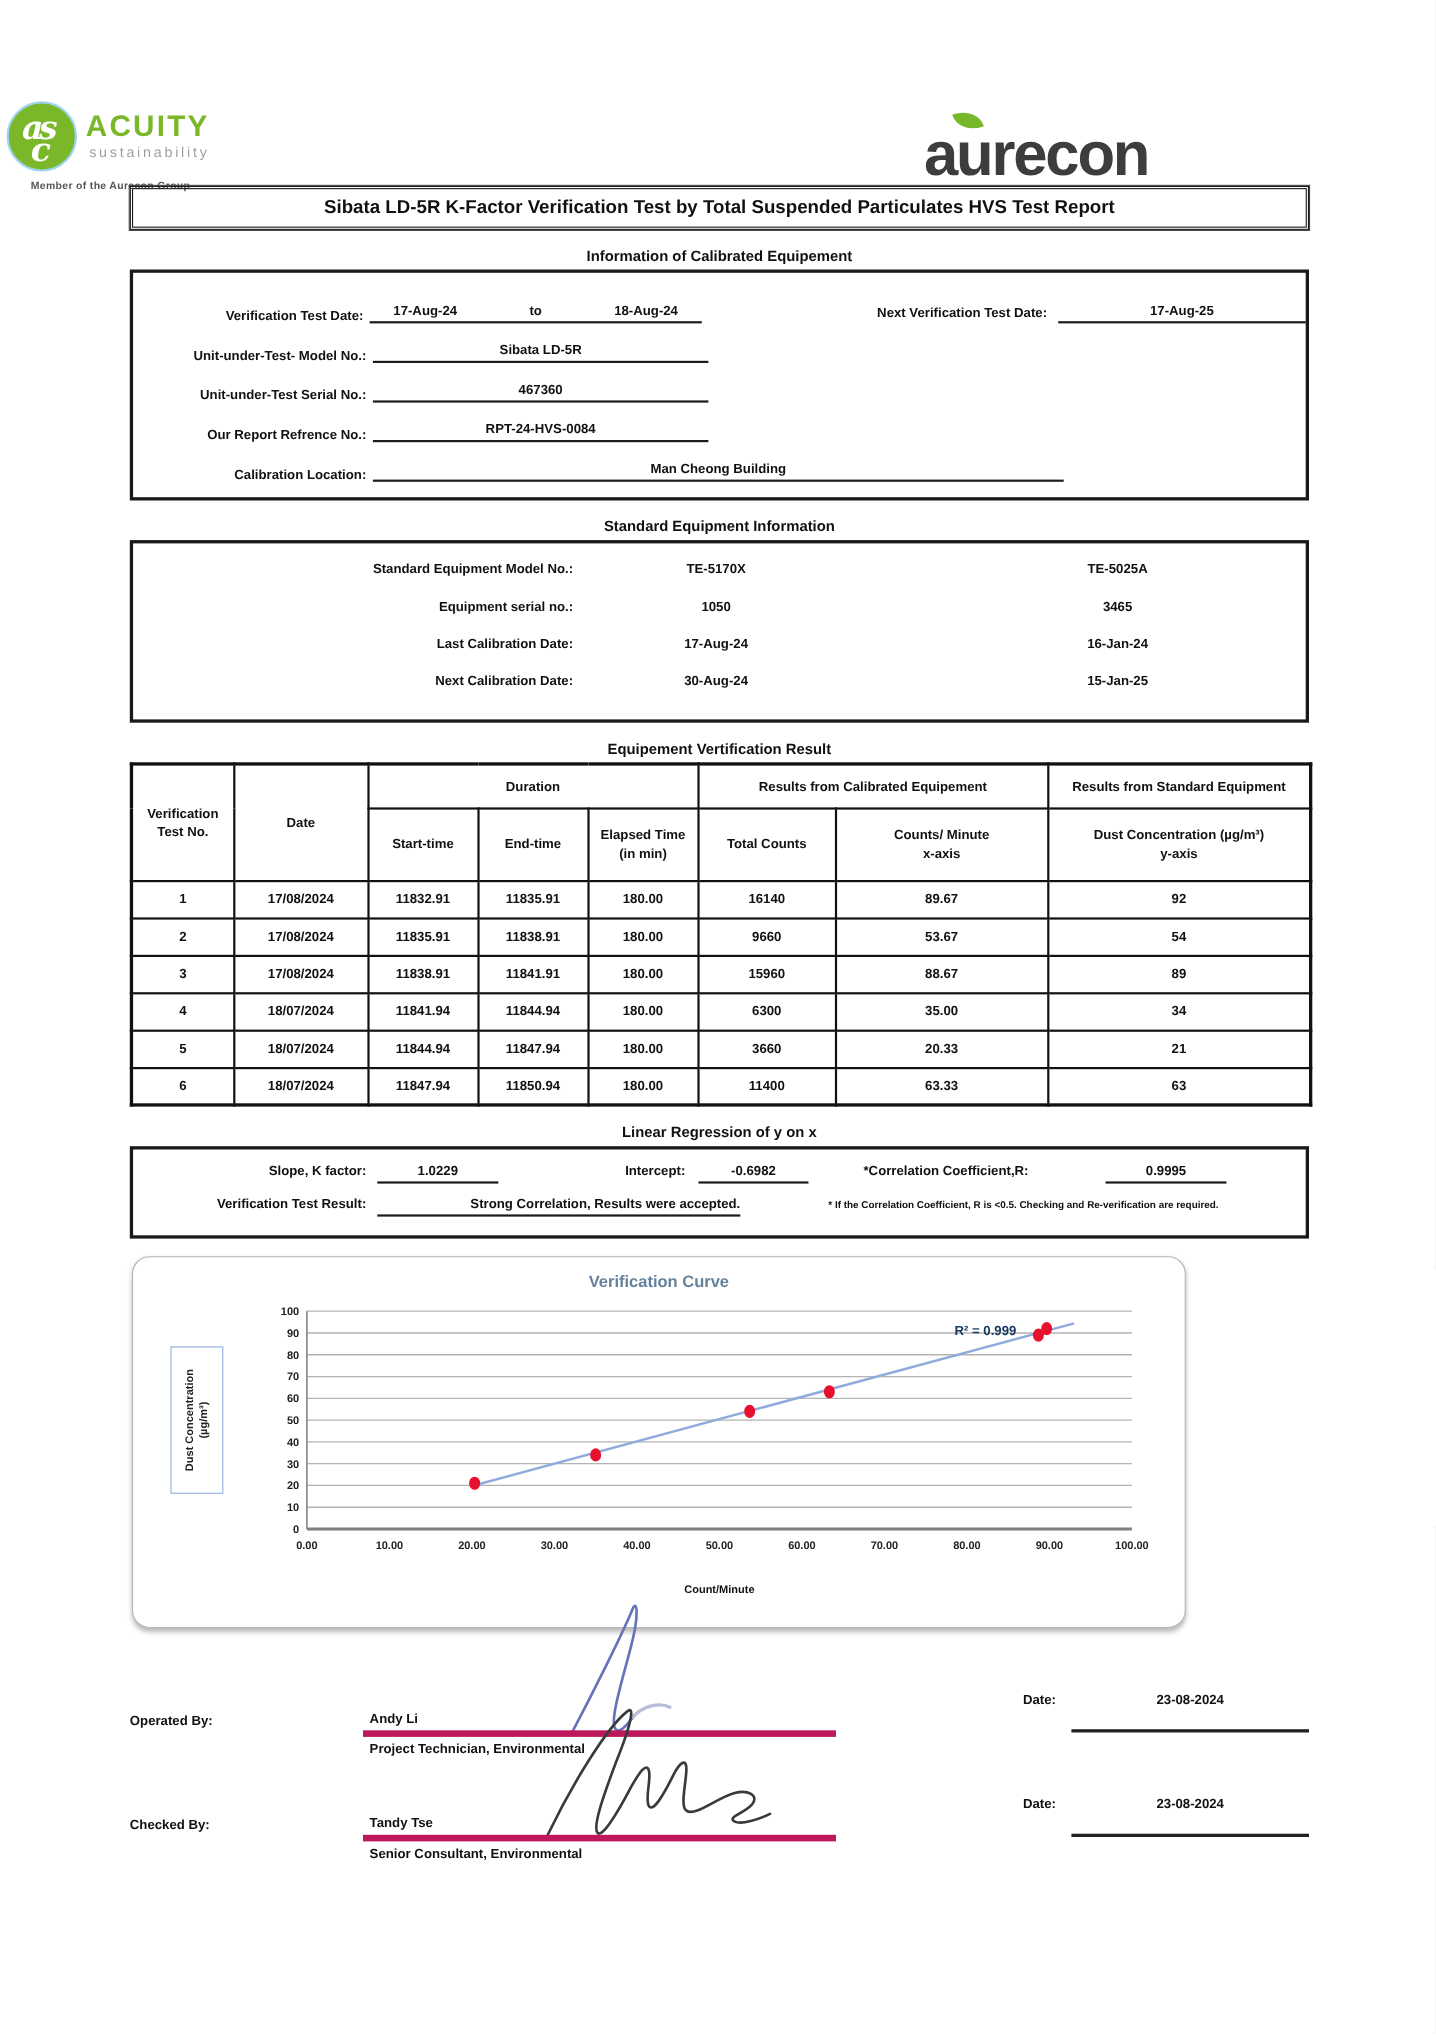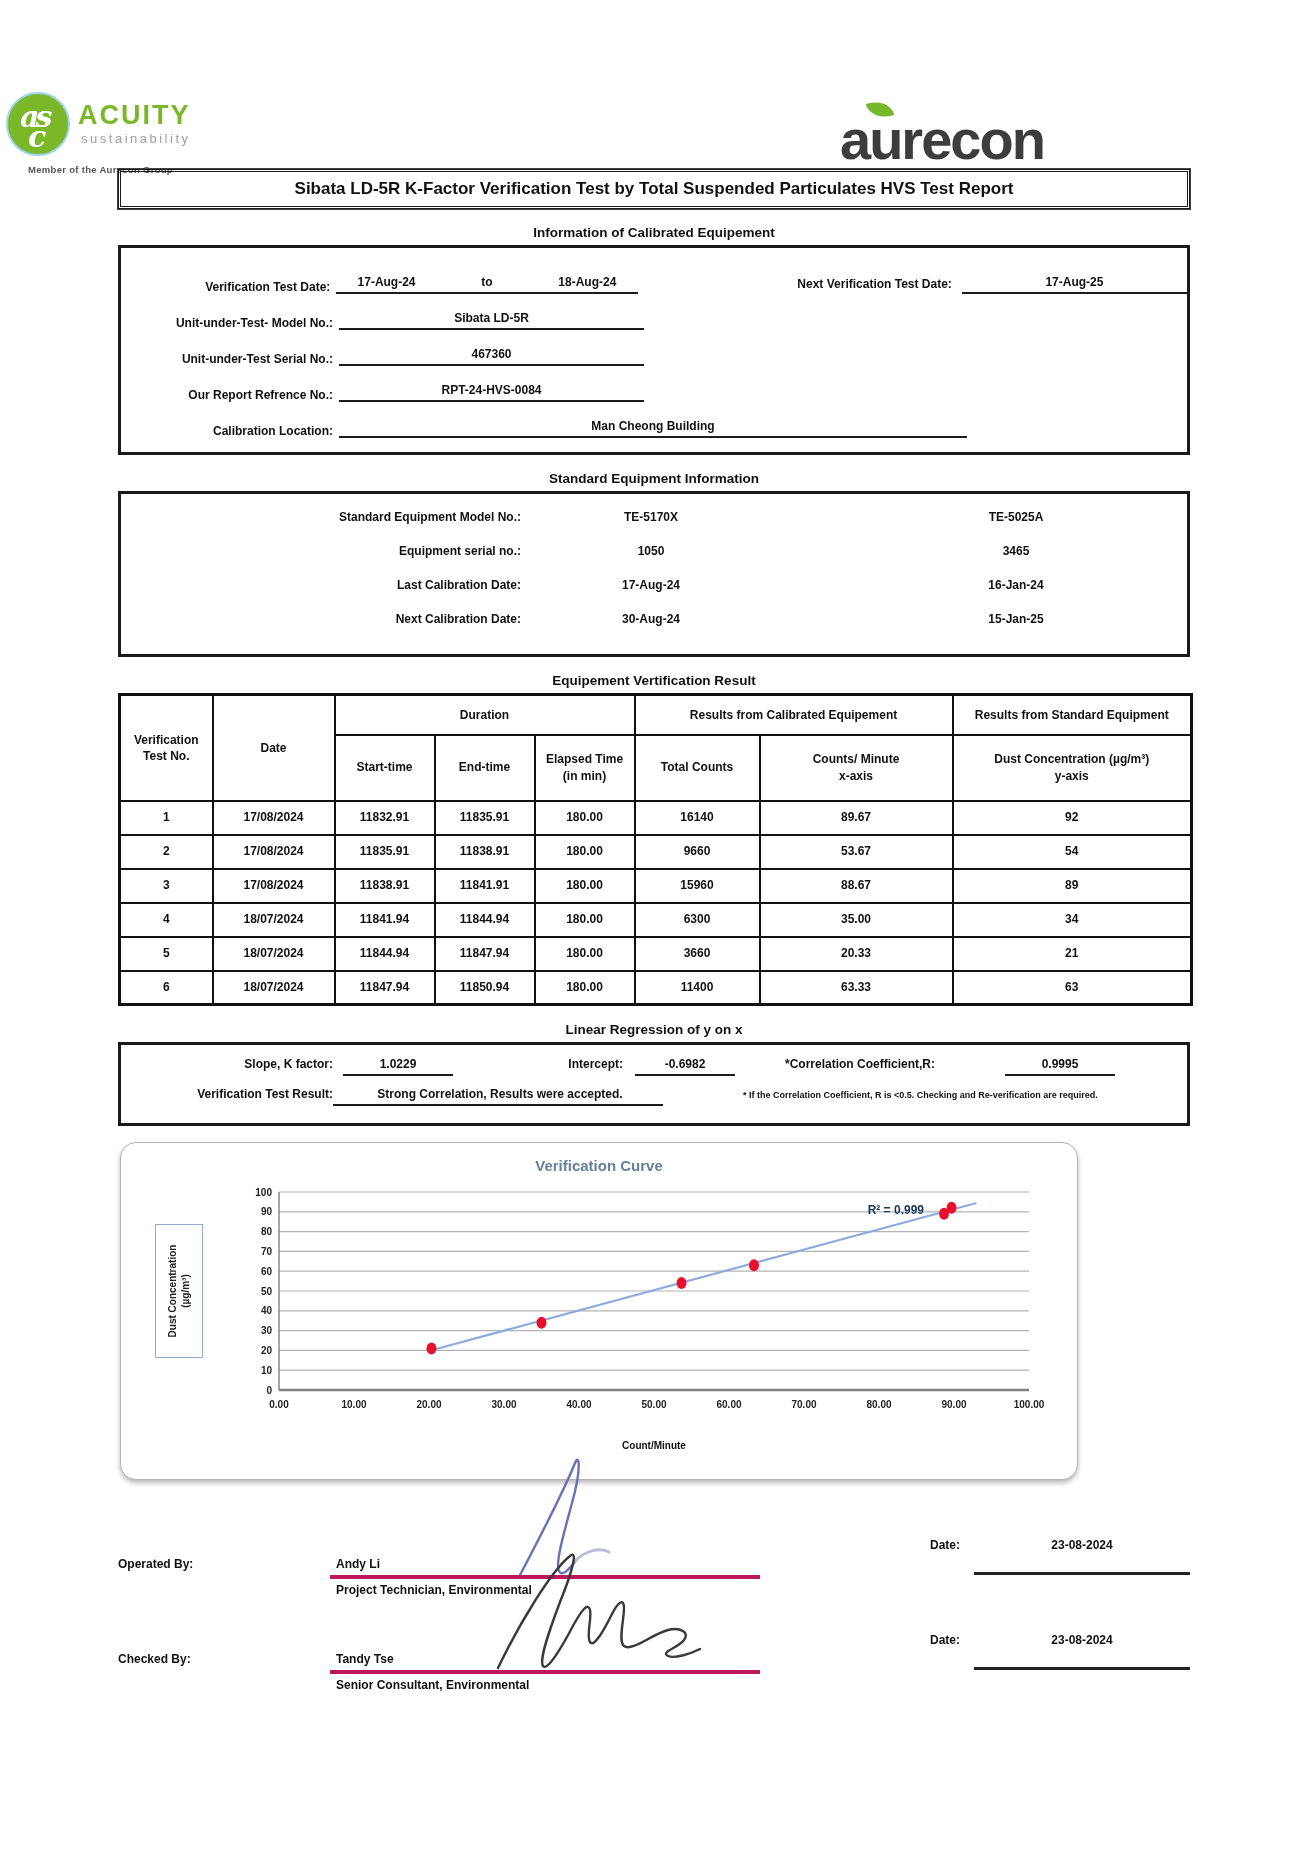--- a/index.html
+++ b/index.html
@@ -106,21 +106,21 @@
   }
   .xlab { margin-left: 150px; width: 750px; text-align: center; font-weight: bold; font-size: 10px; margin-top: 12px; }
 
   
   .sig-block { margin-top: 58px; }
   .sig-block.second { margin-top: 36px; }
   .sig-row { display: flex; align-items: flex-end; }
   .sig-label { width: 212px; font-weight: bold; font-size: 12px; margin-bottom: 26px; }
   .sig-center { position: relative; width: 430px; }
   .sig-svg { position: absolute; left: 175px; bottom: 16px; }
-  .sig-nameline { border-bottom: 4px solid #be185d; padding: 0 0 4px 6px; font-weight: bold; font-size: 12px; position: relative; }
+  .sig-nameline { border-bottom: 6px solid #be185d; padding: 0 0 4px 6px; font-weight: bold; font-size: 12px; position: relative; }
   .sig-role { font-weight: bold; font-size: 12px; padding: 4px 0 0 6px; }
   .sig-date { display: flex; align-items: baseline; margin-left: 170px; width: 260px; margin-bottom: 22px; }
   .sig-date .dl { font-weight: bold; font-size: 12px; margin-right: 14px; }
   .sig-date .dv { flex: 1; border-bottom: 3px solid #222; text-align: center; font-weight: bold; font-size: 12px; padding-bottom: 20px; }
 </style>
 </head>
 <body>
 
 <div class="page">
 
@@ -312,21 +312,21 @@
       <div class="reg-row">
         <div class="flabel" style="width:212px">Slope, K factor:</div>
         <div class="uline" style="width:110px;margin-left:10px">1.0229</div>
         <div class="flabel" style="width:170px">Intercept:</div>
         <div class="uline" style="width:100px;margin-left:12px">-0.6982</div>
         <div class="flabel" style="width:190px;margin-left:10px">*Correlation Coefficient,R:</div>
         <div class="uline" style="width:110px;margin-left:70px">0.9995</div>
       </div>
       <div class="reg-row">
         <div class="flabel" style="width:212px">Verification Test Result:</div>
-        <div class="uline" style="width:330px;margin-left:0;text-align:center;padding-left:4px">Strong Correlation, Results were accepted.</div>
+        <div class="uline" style="width:330px;margin-left:10px;text-align:right;padding-left:4px">Strong Correlation, Results were accepted.</div>
         <div class="reg-note" style="margin-left:80px">* If the Correlation Coefficient, R is &lt;0.5. Checking and Re-verification are required.</div>
       </div>
     </div>
 
     <div class="chart-panel">
       <div class="chart-title">Verification Curve</div>
       <div class="chart-body">
         <div class="ylab-wrap">
           <div class="ylab-box">
             <span>Dust Concentration</span>

